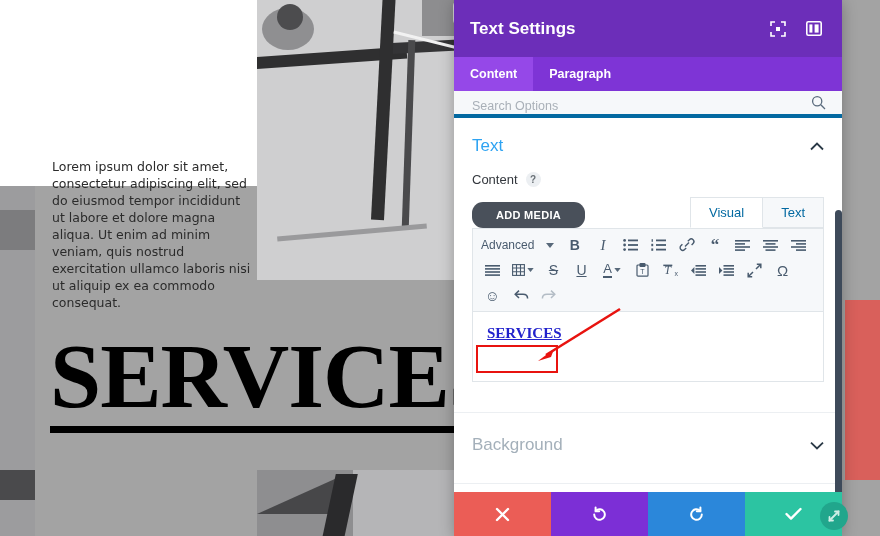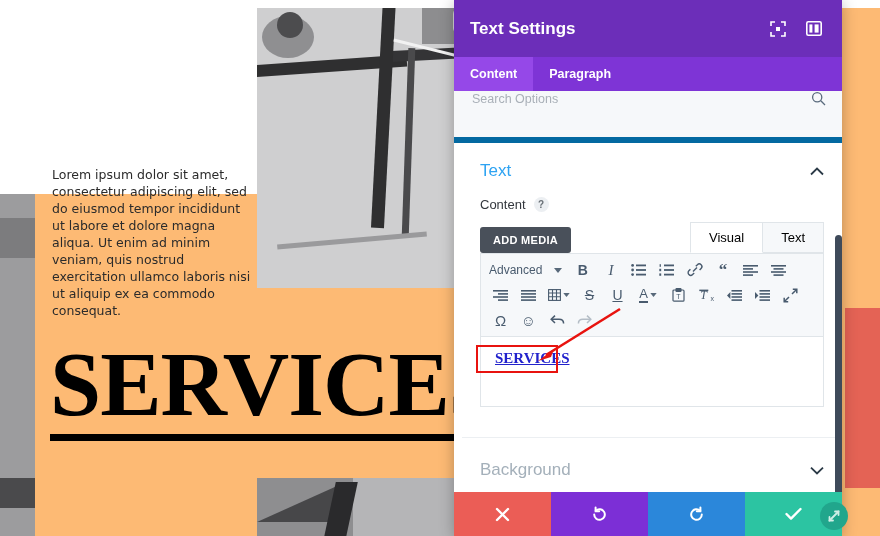--- a/index.html
+++ b/index.html
@@ -6,21 +6,21 @@
   html, body { margin:0; padding:0; }
   body {
     width: 880px; height: 536px;
     font-family: "Liberation Sans", sans-serif;
     background: #ffffff;
     overflow: hidden;
     position: relative;
   }
 
   
-  #page { position:absolute; inset:0; background:#fdba74;margin-top:8px; }
+  #page { position:absolute; inset:0; background:#a3a3a3; }
 
   .photo {
     position:absolute;
     background:#b9b9b9;
     overflow:hidden;
   }
 
   
   #photo-top { left:257px; top:0px; width:345px; height:280px; background:#cfcfd0; }
   #photo-top .bar-v1 { position:absolute; left:120px; top:-10px; width:13px; height:230px;
@@ -94,31 +94,31 @@
   #modal-title { color:#fff; font-size:17px; font-weight:700; flex:1; }
   .hdr-ico { width:24px; height:24px; margin-left:12px; display:flex;
       align-items:center; justify-content:center; cursor:pointer; }
 
   #tabs { height:34px; background:#7e34d6; display:flex; flex:0 0 auto; }
   .tab { padding:0 16px; height:34px; line-height:34px; color:#fff;
       font-size:12.5px; font-weight:700; cursor:pointer; }
   .tab.active { background:#9548e8; }
 
   #search-row {
-    height:52px; background:#f6f8fa; border-bottom:6px solid #0369a1;
-    display:flex; align-items:flex-start; padding:0 16px; flex:0 0 auto;
+    height:27px; background:#f6f8fa; border-bottom:4px solid #0369a1;
+    display:flex; align-items:flex-end; padding:0 16px; flex:0 0 auto;
   }
   #search-input {
     flex:1; border:0; outline:0; background:transparent;
     font-size:12.5px; color:#3b3f45;
     font-family:"Liberation Sans", sans-serif;
   }
   #search-input::placeholder { color:#a9b0b8; }
 
-  #modal-body { flex:1 1 auto; overflow:hidden; position:relative; background:#fff;margin-left:8px; }
+  #modal-body { flex:1 1 auto; overflow:hidden; position:relative; background:#fff; }
 
   .section-head {
     display:flex; align-items:center; padding:18px 18px 6px 18px;
     cursor:pointer;
   }
   .section-head .st { flex:1; font-size:17px; color:#2ea3f2; }
   .section-head.collapsed .st { color:#a4b0ba; }
 
   .field-label {
     padding:10px 18px 0 18px; font-size:13px; color:#33373d;
@@ -127,28 +127,28 @@
   .help {
     width:15px; height:15px; border-radius:50%; background:#eceff2;
     color:#6a7177; font-size:10px; font-weight:700;
     display:inline-flex; align-items:center; justify-content:center;
     cursor:pointer;
   }
 
   #editor-wrap { margin:10px 18px 0 18px; }
   #editor-topbar { display:flex; align-items:flex-end; }
   #add-media {
-    background:#49505a; color:#fff; border:0; border-radius:3px;
+    background:#49505a; color:#fff; border:0; border-radius:11px;
     font-size:11px; font-weight:700; letter-spacing:.3px;
-    padding:7px 13px; cursor:pointer;
+    padding:7px 24px; cursor:pointer;
     font-family:"Liberation Sans", sans-serif;
   }
   #vt-tabs { margin-left:auto; display:flex; align-items:flex-end; }
   .vt {
-    font-size:13px; color:#000000; padding:7px 18px;
+    font-size:13px; color:#0369a1; padding:7px 18px;
     border:1px solid #e0e5e9; background:#f6f8fa;
     cursor:pointer; margin-left:-1px;
   }
   .vt.active { background:#fff; border-bottom-color:#fff; position:relative; z-index:2; }
 
   #toolbar {
     border:1px solid #e0e5e9; background:#f6f8fa;
     padding:4px 4px 4px 6px; display:flex; flex-wrap:wrap;
     align-items:center; gap:1px;
   }

